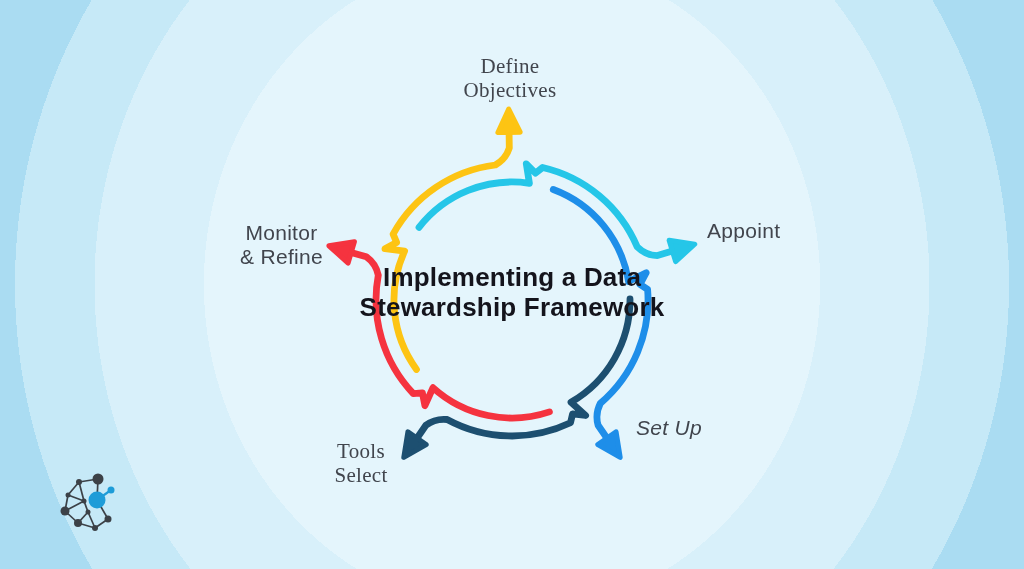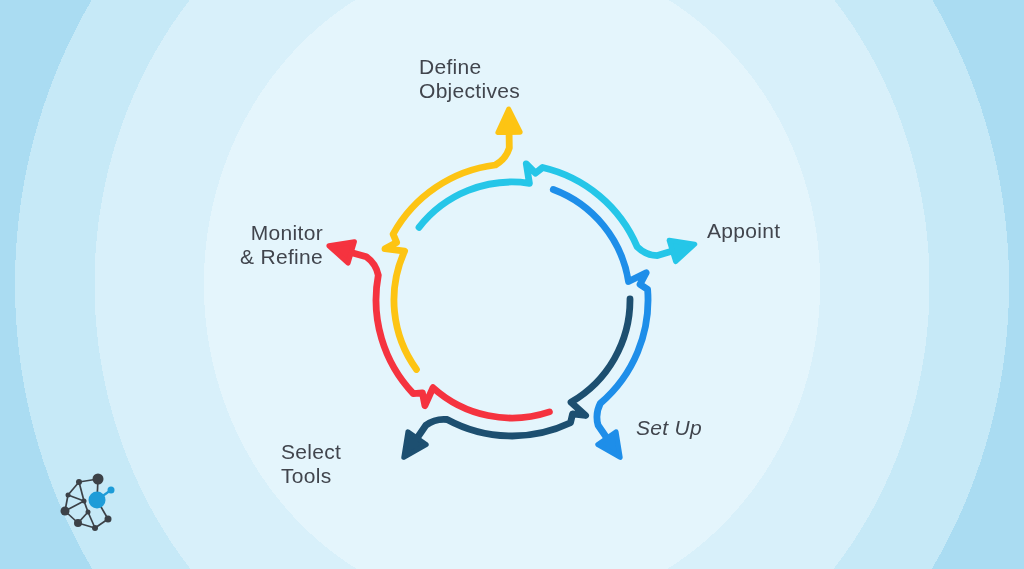--- a/index.html
+++ b/index.html
@@ -28,22 +28,22 @@
   }
   .step-label{
     position:absolute;
     font-size:21px;
     line-height:23.5px;
     color:#41454D;
     letter-spacing:0.3px;
     white-space:nowrap;
   }
   .step-label span{display:block;}
-  .lbl-center{}
-  .lbl-left{text-align:right;}
+  .lbl-center{text-align:center;font-family:Liberation Serif, serif;}
+  .lbl-left{text-align:center;}
   #label-define{left:419px;top:55px;width:182px;}
   #label-appoint{left:707px;top:219px;}
   #label-setup{left:636px;top:416px;font-style:italic;}
   #label-select{left:281px;top:440px;width:160px;}
   #label-monitor{left:240px;top:221px;}
   .logo{position:absolute;left:58px;top:466px;}
 </style>
 </head>
 <body>
 
@@ -55,34 +55,39 @@
       <path d="M 419.0 227.4 A 118 118 0 0 1 529.4 183.3 L 526.3 163.8 L 535.5 173.2 L 542.6 167.5 A 136 136 0 0 1 637.2 246.9 Q 645.7 255.3 657.4 255.6 L 670.7 251.5" fill="none" stroke="#25C6E8" stroke-width="6.8" stroke-linecap="round" stroke-linejoin="round"></path>
       <path d="M 694.7 244.2 L 669.1 240.3 L 675.6 261.6 Z" fill="#25C6E8" stroke="#25C6E8" stroke-width="5" stroke-linejoin="round"></path>
       <path d="M 553.3 189.5 A 118 118 0 0 1 628.5 281.5 L 646.2 272.7 L 640.0 284.3 L 647.6 289.3 A 136 136 0 0 1 600.3 403.4 Q 594.9 414.1 598.1 425.3 L 606.0 436.8" fill="none" stroke="#1E8EE9" stroke-width="6.8" stroke-linecap="round" stroke-linejoin="round"></path>
       <path d="M 620.2 457.4 L 616.1 431.8 L 597.8 444.5 Z" fill="#1E8EE9" stroke="#1E8EE9" stroke-width="5" stroke-linejoin="round"></path>
       <path d="M 630.0 299.0 A 118 118 0 0 1 571.0 402.2 L 585.6 415.5 L 572.6 413.9 L 570.5 422.8 A 136 136 0 0 1 447.1 419.5 Q 435.2 418.3 425.9 425.3 L 418.0 436.8" fill="none" stroke="#1D4F70" stroke-width="6.8" stroke-linecap="round" stroke-linejoin="round"></path>
       <path d="M 403.8 457.4 L 426.2 444.5 L 407.9 431.8 Z" fill="#1D4F70" stroke="#1D4F70" stroke-width="5" stroke-linejoin="round"></path>
       <path d="M 549.4 411.9 A 118 118 0 0 1 433.0 387.7 L 424.9 405.7 L 422.4 392.8 L 413.3 393.6 A 136 136 0 0 1 378.3 275.2 Q 375.8 263.5 366.3 256.8 L 352.8 252.9" fill="none" stroke="#F5333F" stroke-width="6.8" stroke-linecap="round" stroke-linejoin="round"></path>
       <path d="M 328.9 245.8 L 348.1 263.1 L 354.4 241.7 Z" fill="#F5333F" stroke="#F5333F" stroke-width="5" stroke-linejoin="round"></path>
     </svg>
 
+  <div class="center-title">
+    <span>Implementing a</span>
+    <span>Data Stewardship</span>
+    <span>Framework</span>
+  </div>
 
   <div id="label-define" class="step-label lbl-center">
     <span>Define</span>
     <span>Objectives</span>
   </div>
   <div id="label-appoint" class="step-label lbl-left">
     <span>Appoint</span>
   </div>
   <div id="label-setup" class="step-label lbl-left">
     <span>Set Up</span>
   </div>
   <div id="label-select" class="step-label lbl-center">
+    <span>Tools</span>
     <span>Select</span>
-    <span>Tools</span>
   </div>
   <div id="label-monitor" class="step-label lbl-left">
     <span>Monitor</span>
     <span>&amp; Refine</span>
   </div>
 
   <svg class="logo" width="64" height="70" viewBox="0 0 64 70">
       <line x1="40" y1="13" x2="21" y2="16" stroke="#3C4147" stroke-width="1.7"></line>
       <line x1="21" y1="16" x2="10" y2="29" stroke="#3C4147" stroke-width="1.7"></line>
       <line x1="10" y1="29" x2="7" y2="45" stroke="#3C4147" stroke-width="1.7"></line>

